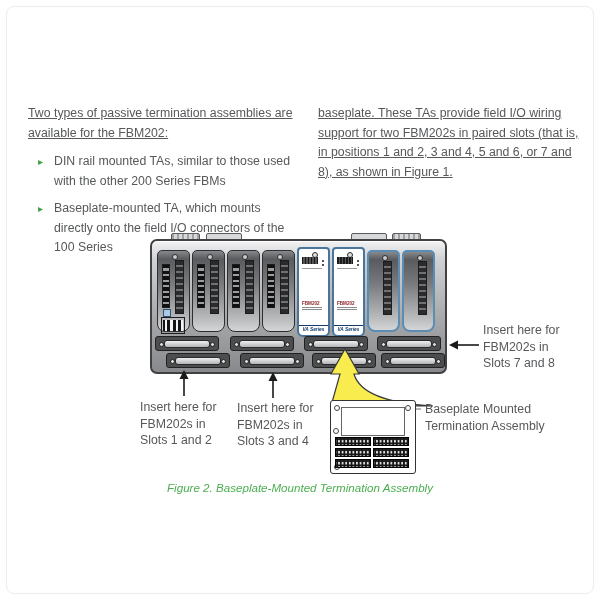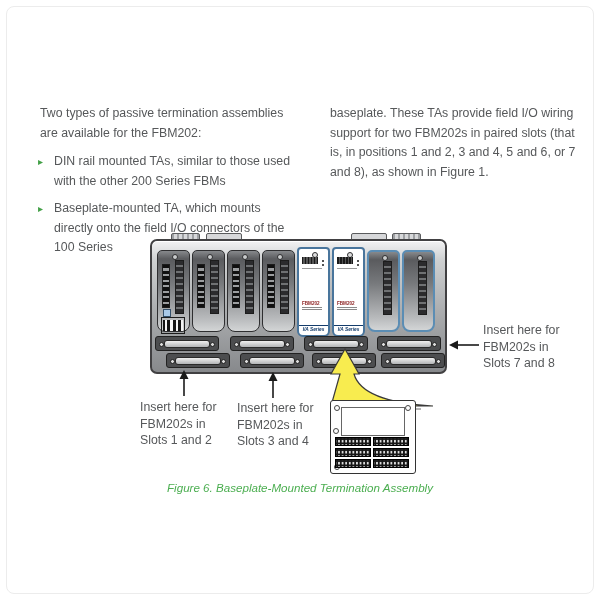--- a/index.html
+++ b/index.html
@@ -5,21 +5,21 @@
   html,body{margin:0;padding:0;background:#fff;}
   body{width:600px;height:600px;position:relative;overflow:hidden;
        font-family:"Liberation Sans", sans-serif;color:#56585a;}
   .page-border{position:absolute;left:6px;top:6px;right:6px;bottom:6px;
        border:1px solid #ececec;border-radius:8px;pointer-events:none;}
 
   
   .col{position:absolute;top:104px;font-size:12.3px;line-height:19.5px;}
   .col-left{left:28px;width:272px;}
   .col-right{left:318px;width:268px;}
-  .col p{margin:0 0 9px 12px;}
+  .col p{margin:0 0 9px 0;text-decoration:underline;}
   .bullet{display:flex;margin:8px 0 0 10px;}
   .bullet-marker{color:#43a047;font-size:10px;line-height:19.5px;width:16px;flex:0 0 16px;}
   .bullet-text{flex:1;}
 
   
   .diagram{position:absolute;left:0;top:0;width:600px;height:600px;}
 
   .tab{position:absolute;top:233px;height:9px;background:#d7d8da;
        border:1px solid #5a5b5d;border-radius:2px 2px 0 0;}
   .tab.ribbed{background:repeating-linear-gradient(90deg,#9fa1a4 0 2px,#d7d8da 2px 5px);}
@@ -245,16 +245,18 @@
 
   <div class="callout" style="left:140px;top:399px;">Insert here for
 FBM202s in
 Slots 1 and 2</div>
   <div class="callout" style="left:237px;top:400px;">Insert here for
 FBM202s in
 Slots 3 and 4</div>
   <div class="callout" style="left:483px;top:322px;">Insert here for
 FBM202s in
 Slots 7 and 8</div>
+  <div class="callout" style="left:425px;top:401px;">Baseplate Mounted
+Termination Assembly</div>
 
 </div>
 
-<div class="caption">Figure 6. Baseplate-Mounted Termination Assembly</div>
+<div class="caption">Figure 2. Baseplate-Mounted Termination Assembly</div>
 
 </body></html>

